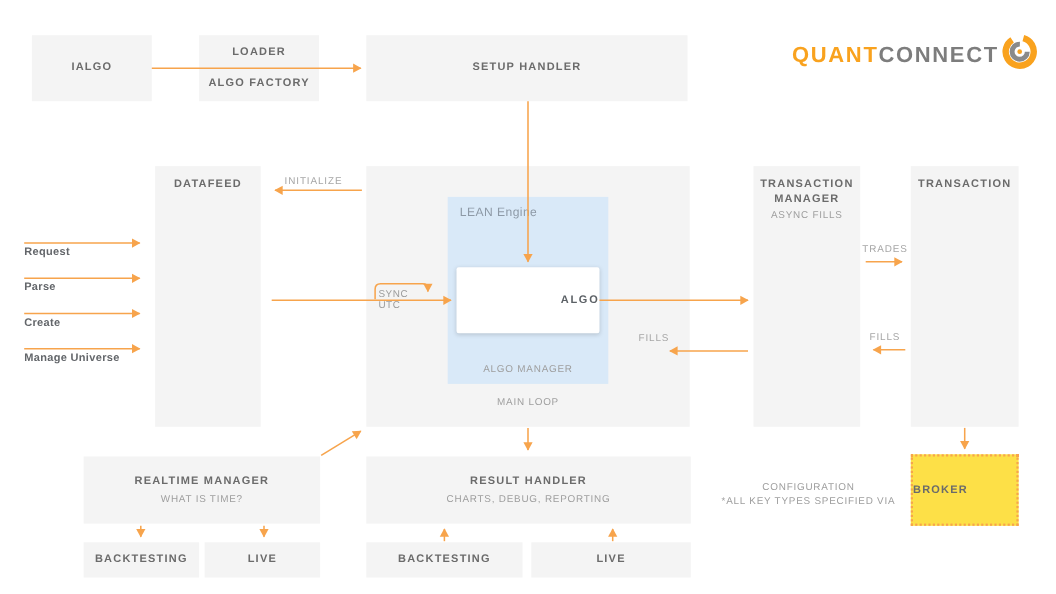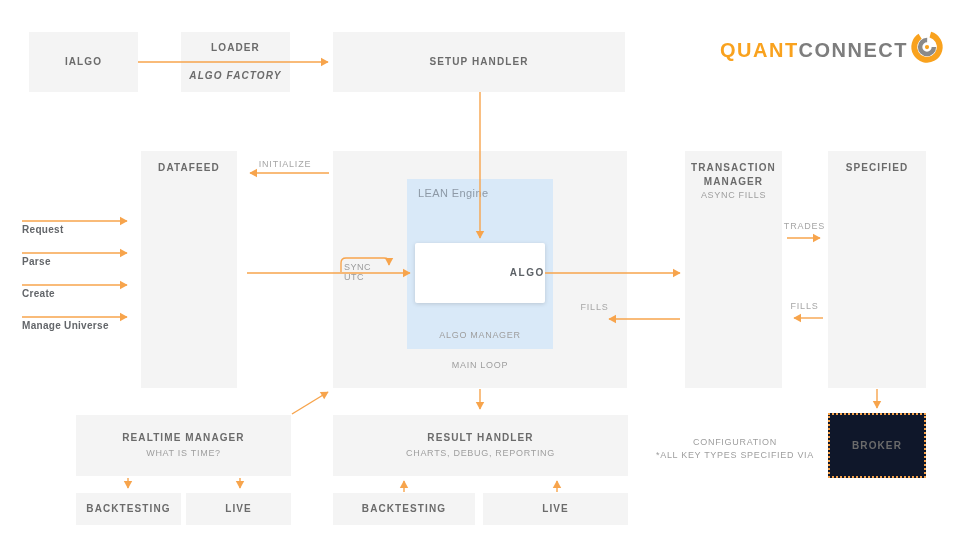--- a/index.html
+++ b/index.html
@@ -57,21 +57,21 @@
     flex-direction:column;
     align-items:center;
     justify-content:center;
     gap:2px;
   }
   .top-pad{padding-top:10px;}
   
   #ialgo{left:29px;top:32px;width:109px;height:60px;display:flex;align-items:center;justify-content:center;}
   #loader{left:181px;top:32px;width:109px;height:60px;}
   #loader .l1{position:absolute;top:9px;width:100%;}
-  #loader .l2{position:absolute;bottom:9px;width:100%;font-style:italic;}
+  #loader .l2{position:absolute;bottom:9px;width:100%;}
   #setup-handler{left:333px;top:32px;width:292px;height:60px;display:flex;align-items:center;justify-content:center;}
   #datafeed{left:141px;top:151px;width:96px;height:237px;}
   #engine-outer{left:333px;top:151px;width:294px;height:237px;}
   #lean-blue{position:absolute;left:407px;top:179px;width:146px;height:170px;background:var(--engine-blue);}
   #lean-label{position:absolute;left:11px;top:8px;font-size:11px;color:#8D99A6;letter-spacing:0.4px;}
   #algo-manager{position:absolute;bottom:7px;width:100%;}
   #algo-white{
     position:absolute;left:415px;top:243px;width:130px;height:60px;
     background:#ffffff;border-radius:2px;
     box-shadow:0 1px 4px rgba(0,0,0,0.15);
@@ -82,22 +82,22 @@
   #transaction-manager{left:685px;top:151px;width:97px;height:237px;padding:10px 6px 0 6px;}
   #ibrokerage{left:828px;top:151px;width:98px;height:237px;}
   #realtime-manager{left:76px;top:415px;width:215px;height:61px;}
   #backtesting-left{left:76px;top:493px;width:105px;height:32px;display:flex;align-items:center;justify-content:center;}
   #live-left{left:186px;top:493px;width:105px;height:32px;display:flex;align-items:center;justify-content:center;}
   #result-handler{left:333px;top:415px;width:295px;height:61px;}
   #backtesting-right{left:333px;top:493px;width:142px;height:32px;display:flex;align-items:center;justify-content:center;}
   #live-right{left:483px;top:493px;width:145px;height:32px;display:flex;align-items:center;justify-content:center;}
   #broker{
     position:absolute;left:828px;top:413px;width:98px;height:65px;
-    background:#0f172a;border:2px dotted var(--accent);
-    display:flex;align-items:center;justify-content:center;
+    background:#fde047;border:2px dotted var(--accent);
+    display:flex;align-items:center;justify-content:flex-start;
   }
   #config-note{position:absolute;left:640px;top:436px;width:190px;}
   #sync-utc{position:absolute;left:344px;top:262px;width:46px;font-size:9px;color:#9B9B9B;letter-spacing:0.5px;}
   
   #logo{position:absolute;left:720px;top:36px;display:flex;align-items:center;}
   #logo .wordmark{font-size:20px;font-weight:bold;letter-spacing:1.5px;}
   #logo .q{color:var(--logo-orange);}
   #logo .c{color:var(--logo-gray);}
   #logo svg{margin-left:2px;margin-top:-6px;}
   
@@ -145,21 +145,21 @@
 </div>
 
 <div class="subtitle" id="main-loop">MAIN LOOP</div>
 
 <div class="box" id="transaction-manager">
   <div class="title">TRANSACTION MANAGER</div>
   <div class="subtitle">ASYNC FILLS</div>
 </div>
 
 <div class="box top-pad" id="ibrokerage">
-  <div class="title">SPECIFIED</div>
+  <div class="title">TRANSACTION</div>
 </div>
 
 <div class="box centered-col" id="realtime-manager">
   <div class="title">REALTIME MANAGER</div>
   <div class="subtitle">WHAT IS TIME?</div>
 </div>
 
 <div class="box" id="backtesting-left">
   <span class="title">BACKTESTING</span>
 </div>

